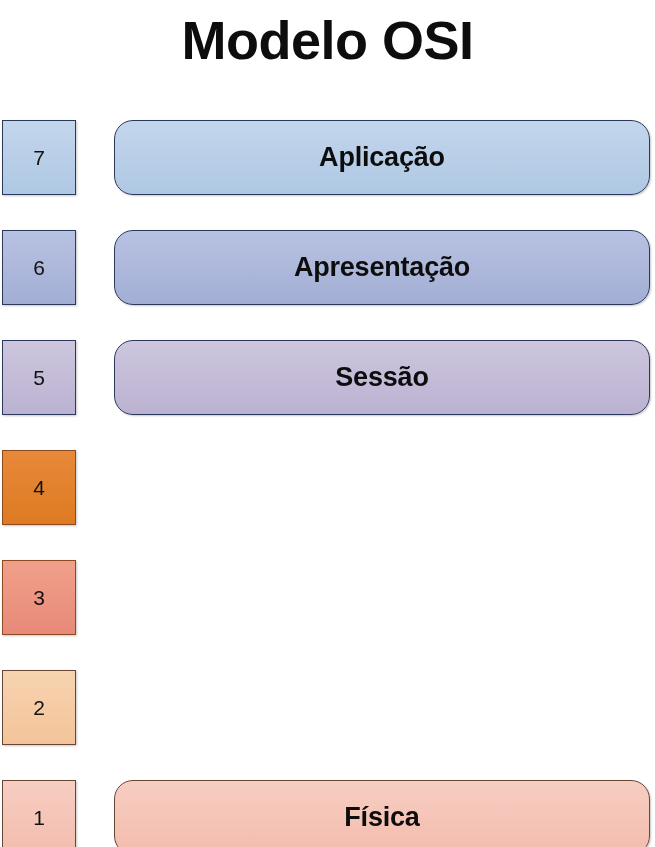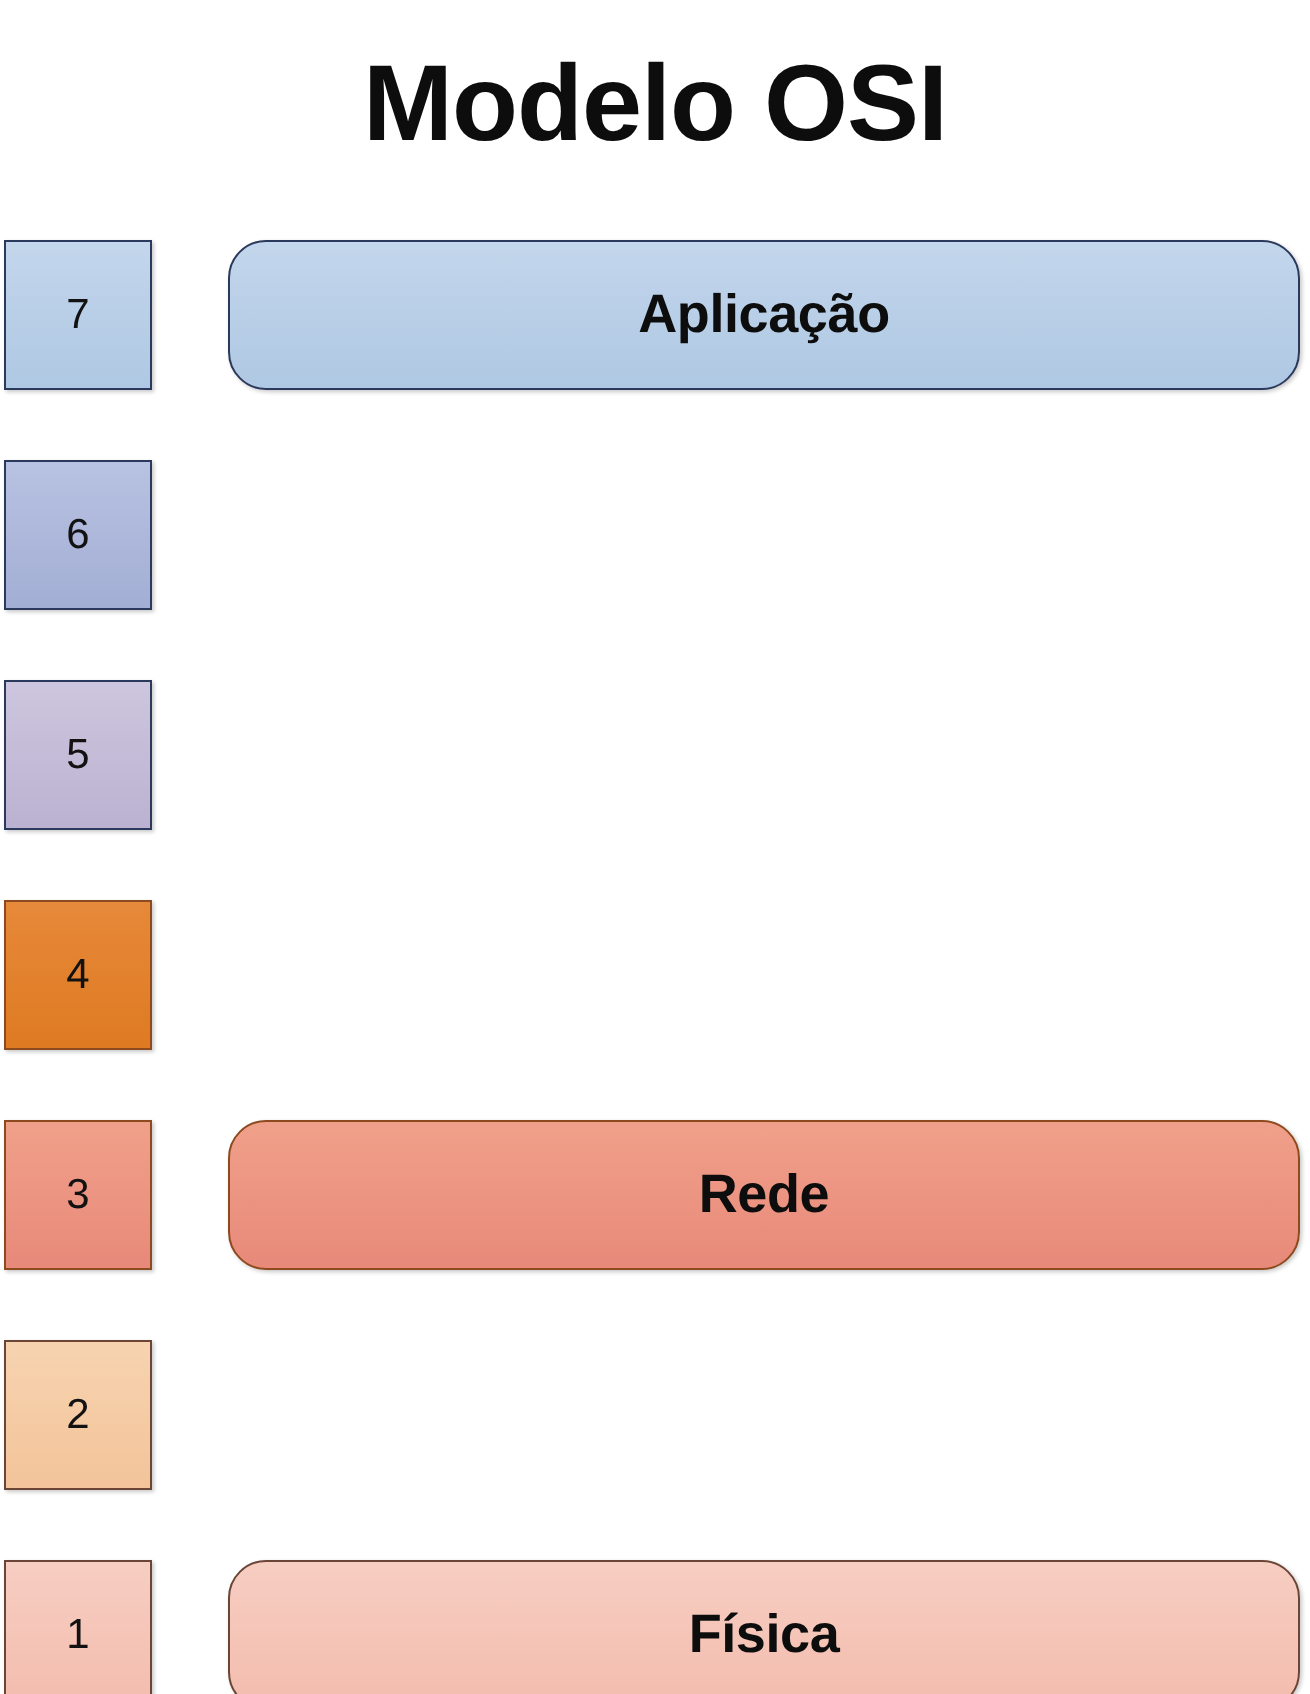--- a/index.html
+++ b/index.html
@@ -18,21 +18,21 @@
 
   #diagram {
     position: relative;
     width: 655px;
     height: 847px;
   }
 
   .title {
     position: absolute;
     left: 0;
-    top: 20px;
+    top: 8px;
     width: 655px;
     text-align: center;
     font-family: "Liberation Sans", sans-serif;
     font-weight: bold;
     font-size: 54px;
     line-height: 64px;
     letter-spacing: -0.5px;
     color: #0d0d0d;
     white-space: nowrap;
   }
@@ -123,37 +123,40 @@
           <span class="num">7</span>
         </div>
         <div class="bar" style="background: linear-gradient(rgb(195, 214, 236) 0%, rgb(175, 200, 227) 100%); border-color: rgb(43, 58, 92);">
           <span class="bar-label">Aplicação</span>
         </div>
       </div>
       <div class="layer-row">
         <div class="num-box" style="background: linear-gradient(rgb(184, 194, 226) 0%, rgb(162, 174, 212) 100%); border-color: rgb(43, 58, 92);">
           <span class="num">6</span>
         </div>
+        <div class="bar" style="background: linear-gradient(rgb(184, 194, 226) 0%, rgb(162, 174, 212) 100%); border-color: rgb(43, 58, 92);">
+          <span class="bar-label">Apresentação</span>
+        </div>
       </div>
       <div class="layer-row">
         <div class="num-box" style="background: linear-gradient(rgb(205, 198, 222) 0%, rgb(187, 178, 209) 100%); border-color: rgb(43, 58, 92);">
           <span class="num">5</span>
+        </div>
+        <div class="bar" style="background: linear-gradient(rgb(205, 198, 222) 0%, rgb(187, 178, 209) 100%); border-color: rgb(43, 58, 92);">
+          <span class="bar-label">Sessão</span>
         </div>
       </div>
       <div class="layer-row warm">
         <div class="num-box" style="background: linear-gradient(rgb(231, 137, 58) 0%, rgb(222, 122, 34) 100%); border-color: rgb(141, 74, 31);">
           <span class="num">4</span>
         </div>
       </div>
       <div class="layer-row warm">
         <div class="num-box" style="background: linear-gradient(rgb(240, 160, 138) 0%, rgb(232, 137, 122) 100%); border-color: rgb(141, 74, 31);">
           <span class="num">3</span>
-        </div>
-        <div class="bar" style="background: linear-gradient(rgb(240, 160, 138) 0%, rgb(232, 137, 122) 100%); border-color: rgb(141, 74, 31);">
-          <span class="bar-label">Rede</span>
         </div>
       </div>
       <div class="layer-row warm-soft">
         <div class="num-box" style="background: linear-gradient(rgb(247, 211, 176) 0%, rgb(243, 196, 154) 100%); border-color: rgb(107, 69, 53);">
           <span class="num">2</span>
         </div>
       </div>
       <div class="layer-row warm-soft">
         <div class="num-box" style="background: linear-gradient(rgb(247, 206, 194) 0%, rgb(243, 188, 174) 100%); border-color: rgb(107, 69, 53);">
           <span class="num">1</span>

